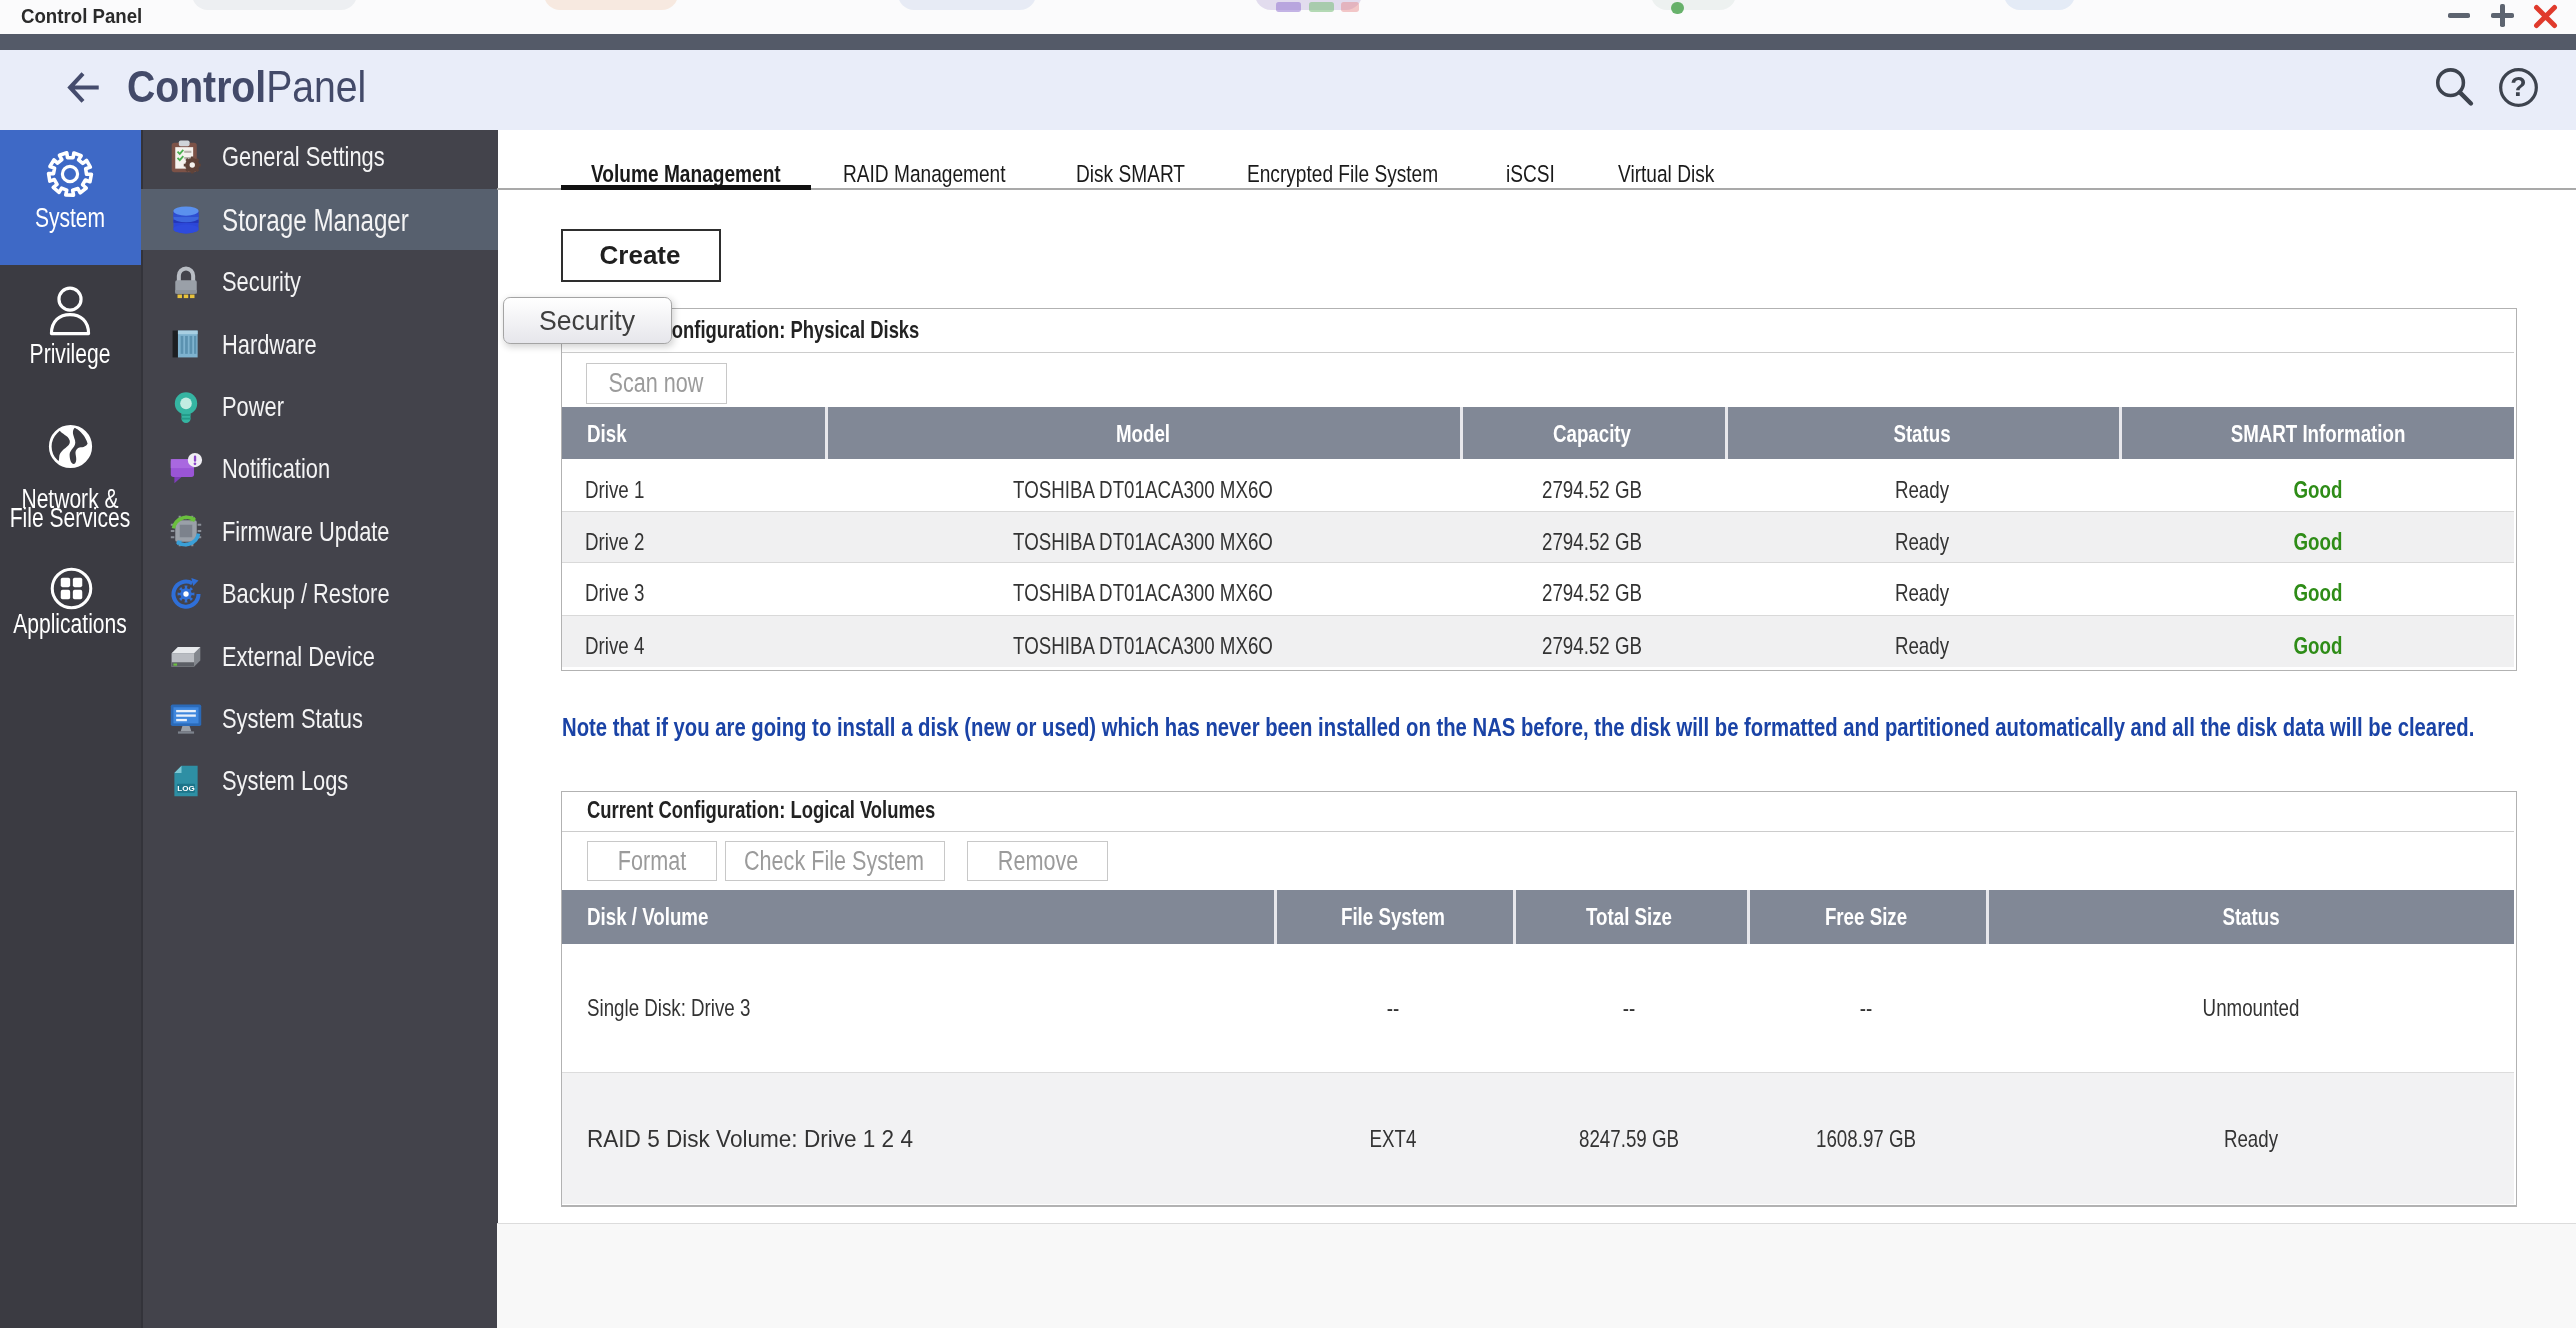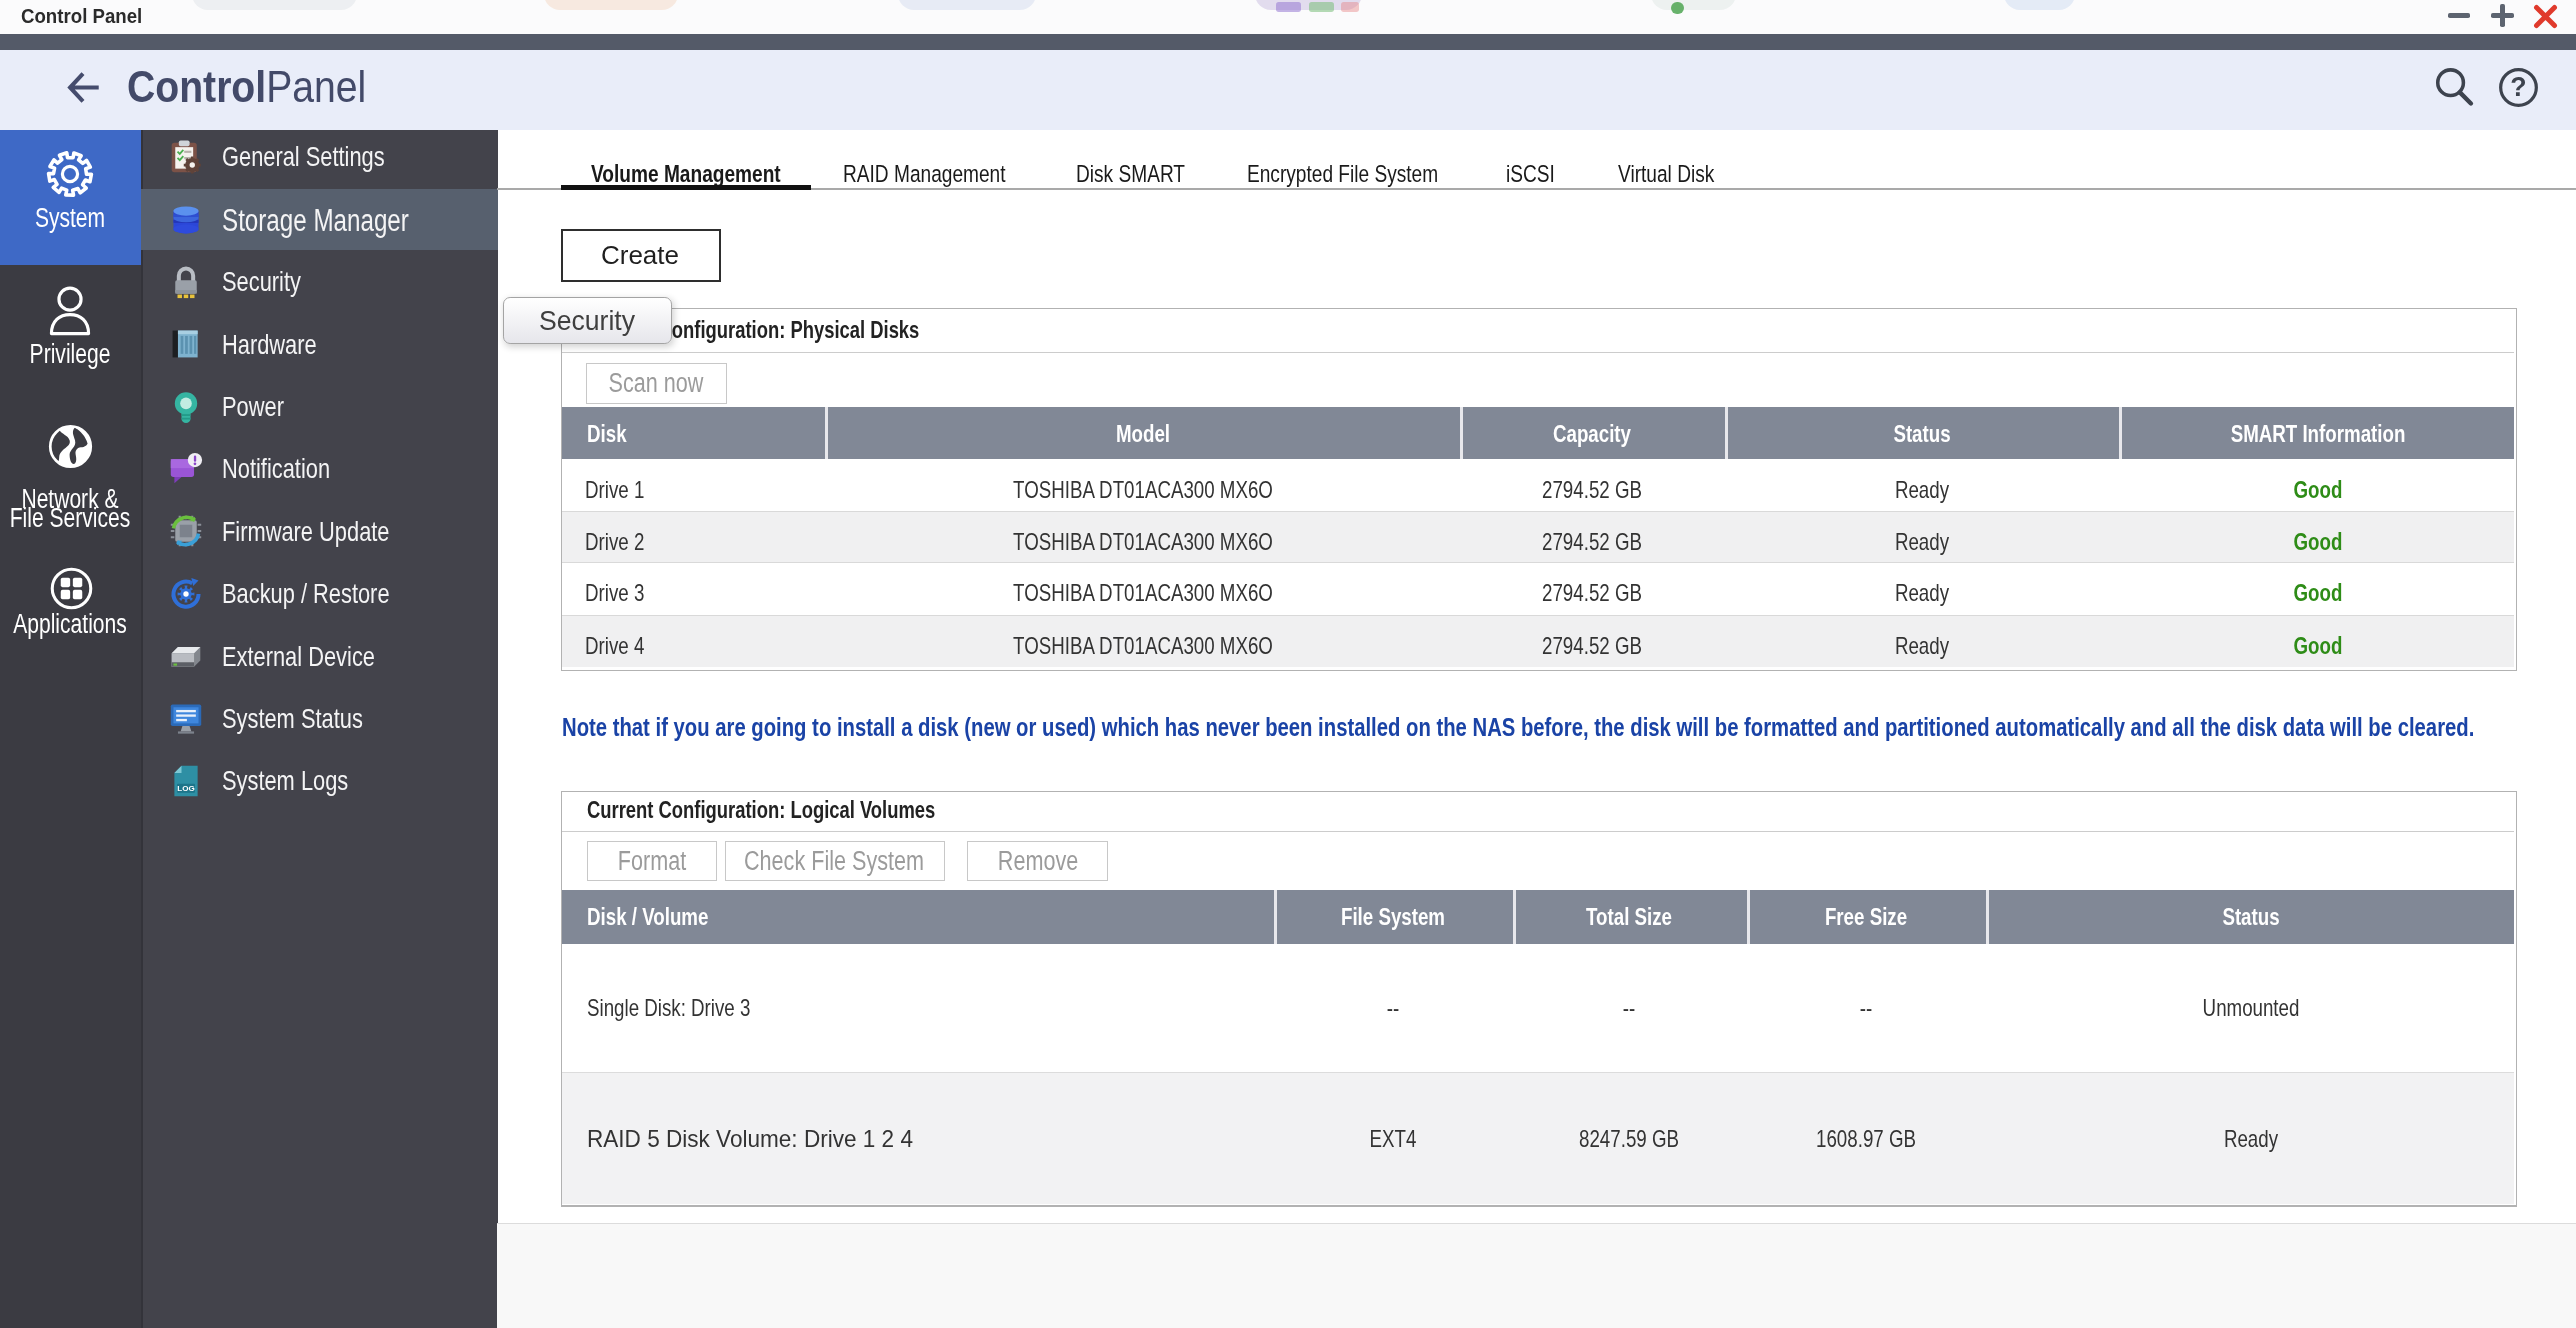--- a/index.html
+++ b/index.html
@@ -179,21 +179,21 @@
   </svg>
 <div class="ab" style="left:497px;top:188px;width:2079px;height:1.8px;background:#a9a9a9;"></div>
 <span class="tx" style="left:591px;top:152px;font-size:24.5px;color:#1a1a1a;font-weight:700;transform:scaleX(0.78);">Volume Management</span>
 <span class="tx" style="left:843px;top:152px;font-size:24.5px;color:#1a1a1a;font-weight:400;transform:scaleX(0.78);">RAID Management</span>
 <span class="tx" style="left:1076px;top:152px;font-size:24.5px;color:#1a1a1a;font-weight:400;transform:scaleX(0.78);">Disk SMART</span>
 <span class="tx" style="left:1247px;top:152px;font-size:24.5px;color:#1a1a1a;font-weight:400;transform:scaleX(0.78);">Encrypted File System</span>
 <span class="tx" style="left:1506px;top:152px;font-size:24.5px;color:#1a1a1a;font-weight:400;transform:scaleX(0.78);">iSCSI</span>
 <span class="tx" style="left:1618px;top:152px;font-size:24.5px;color:#1a1a1a;font-weight:400;transform:scaleX(0.78);">Virtual Disk</span>
 <div class="ab" style="left:561px;top:185px;width:250px;height:5.3px;background:#111;"></div>
 <div class="ab" style="left:561px;top:229px;width:160px;height:53px;border:2.7px solid #2e2e2e;background:#fff;"></div>
-<span class="tc" style="left:640px;top:234px;font-size:26px;color:#1f1f1f;font-weight:400;transform:translateX(-50%) scaleX(1.0);text-align:right;">Create</span>
+<span class="tc" style="left:640px;top:234px;font-size:26px;color:#1f1f1f;font-weight:700;transform:translateX(-50%) scaleX(1.0);text-align:right;">Create</span>
 <div class="ab" style="left:561px;top:308px;width:1956px;height:363px;border:1.8px solid #b2b2b2;background:#fff;"></div>
 <span class="tx" style="left:587px;top:309px;font-size:23.6px;color:#222;font-weight:700;transform:scaleX(0.78);">Current Configuration: Physical Disks</span>
 <div class="ab" style="left:562px;top:352px;width:1952px;height:0.9px;background:#cccccc;"></div>
 <div class="ab" style="left:586px;top:363px;width:141px;height:41px;border:1.8px solid #c8c8c8;background:#fff;"></div>
 <span class="tc" style="left:656px;top:362px;font-size:27px;color:#9b9b9b;font-weight:400;transform:translateX(-50%) scaleX(0.8);">Scan now</span>
 <div class="ab" style="left:562px;top:407px;width:1952px;height:52px;background:#818896;"></div>
 <div class="ab" style="left:825px;top:407px;width:2.7px;height:52px;background:#e8e8ec;"></div>
 <div class="ab" style="left:1460px;top:407px;width:2.7px;height:52px;background:#e8e8ec;"></div>
 <div class="ab" style="left:1725px;top:407px;width:2.7px;height:52px;background:#e8e8ec;"></div>
 <div class="ab" style="left:2119px;top:407px;width:2.7px;height:52px;background:#e8e8ec;"></div>

